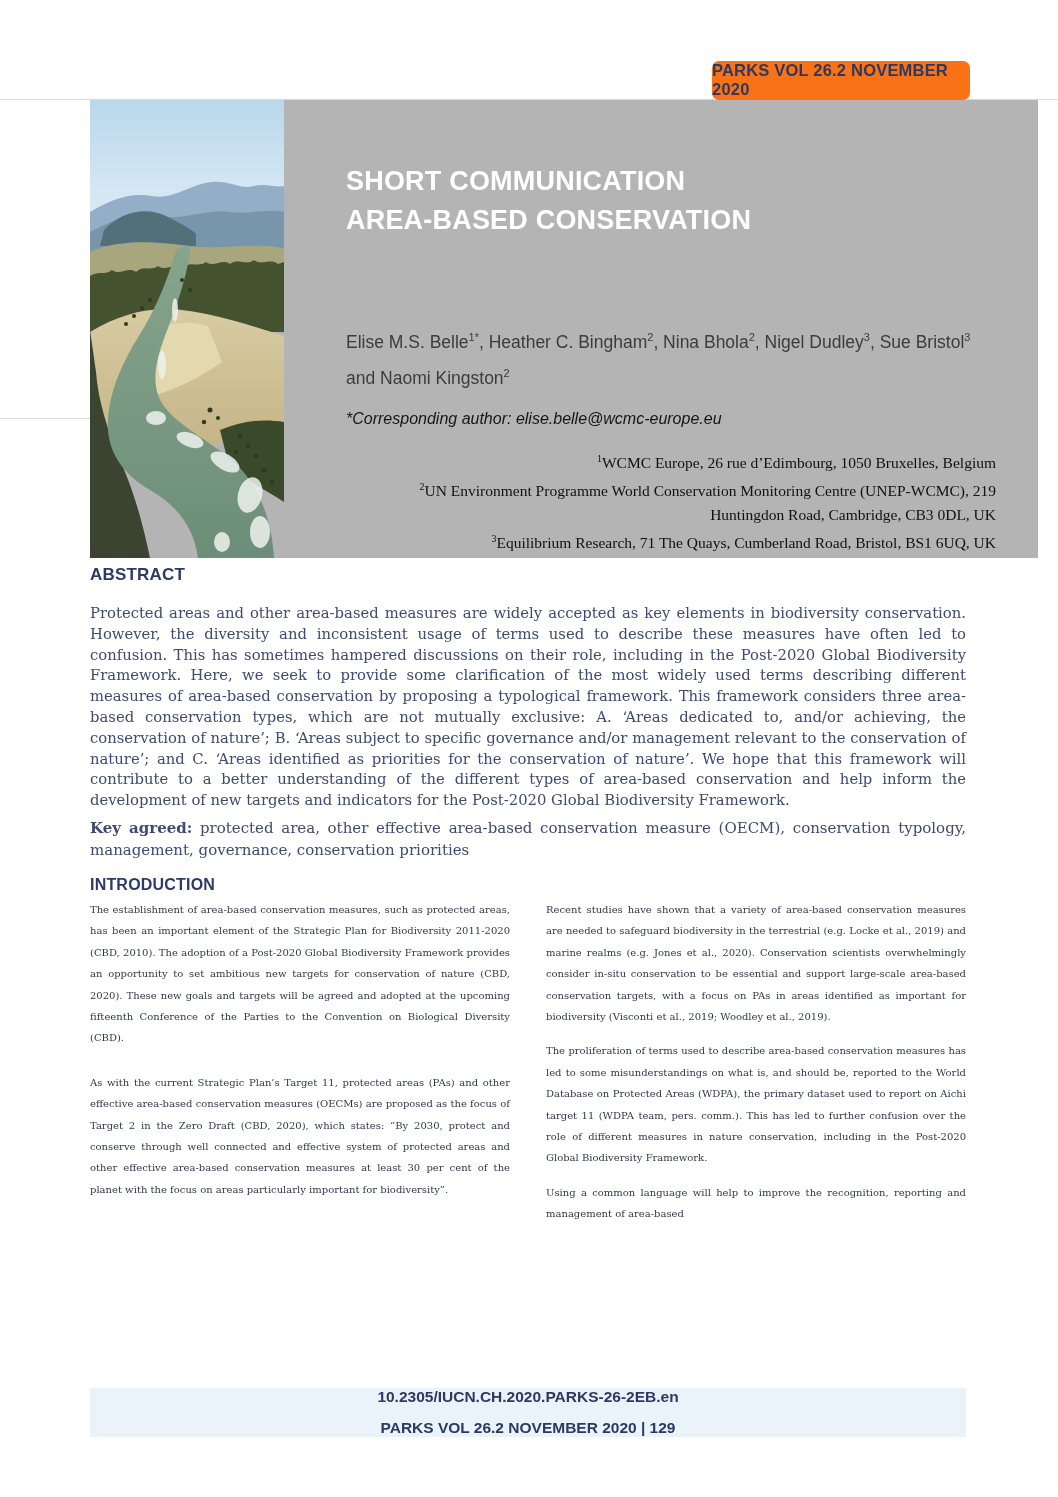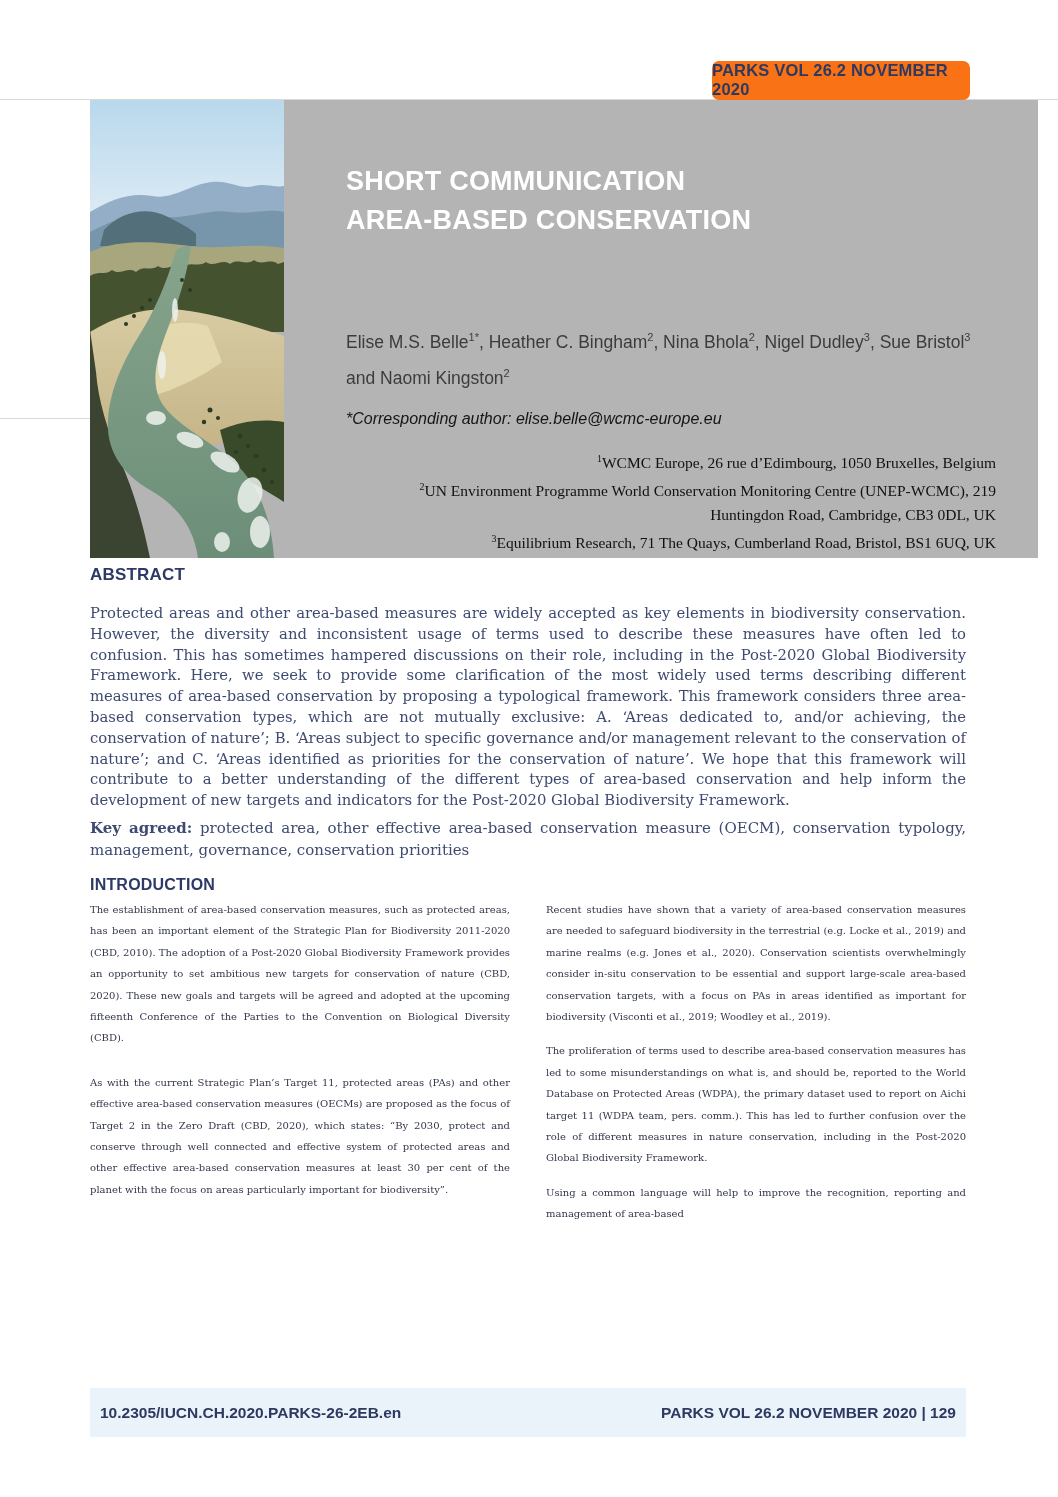--- a/index.html
+++ b/index.html
@@ -65,21 +65,21 @@
   .body-para {
     font-family:"DejaVu Serif", serif; font-size:10px; line-height:21.4px;
     color:#32374a; text-align:justify; margin:0 0 13px 0;
   }
   .gap-before { margin-top:23px; }
 
   .footer-bar {
     position:absolute; left:90px; top:1388px; width:876px; height:49px;
     background:#eaf3f9; display:flex; align-items:center; justify-content:space-between;
     padding:0 10px; box-sizing:border-box;
-    color:#2d3960; font-weight:bold; font-size:15.5px;
+    color:#2d3960; font-weight:bold; font-size:15.5px;flex-direction:column;
   }
 </style>
 </head>
 <body>
 
 <div class="page">
 
   <div class="hairline-top"></div>
   <div class="hairline-left"></div>
 

